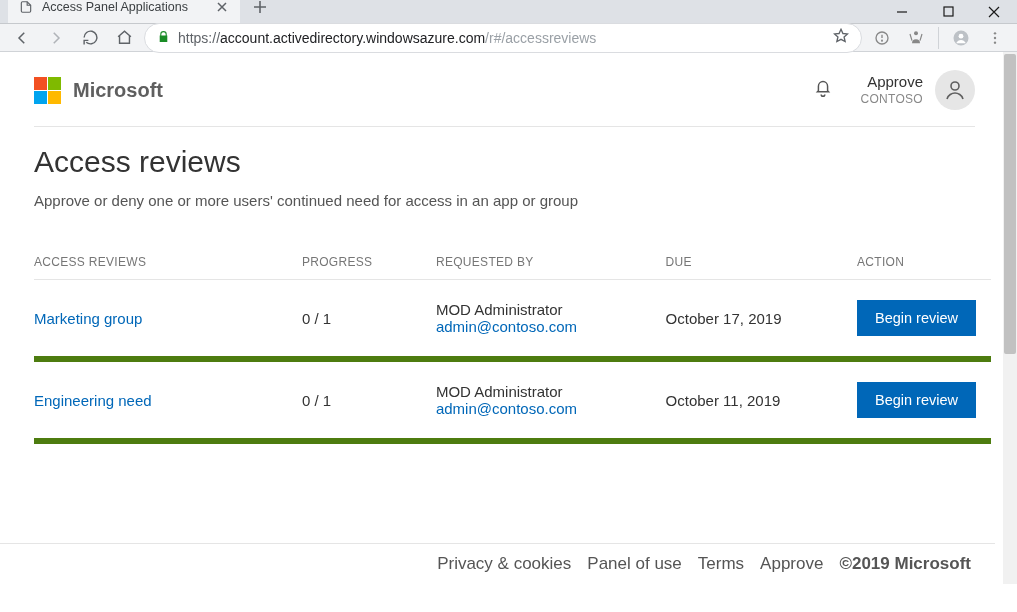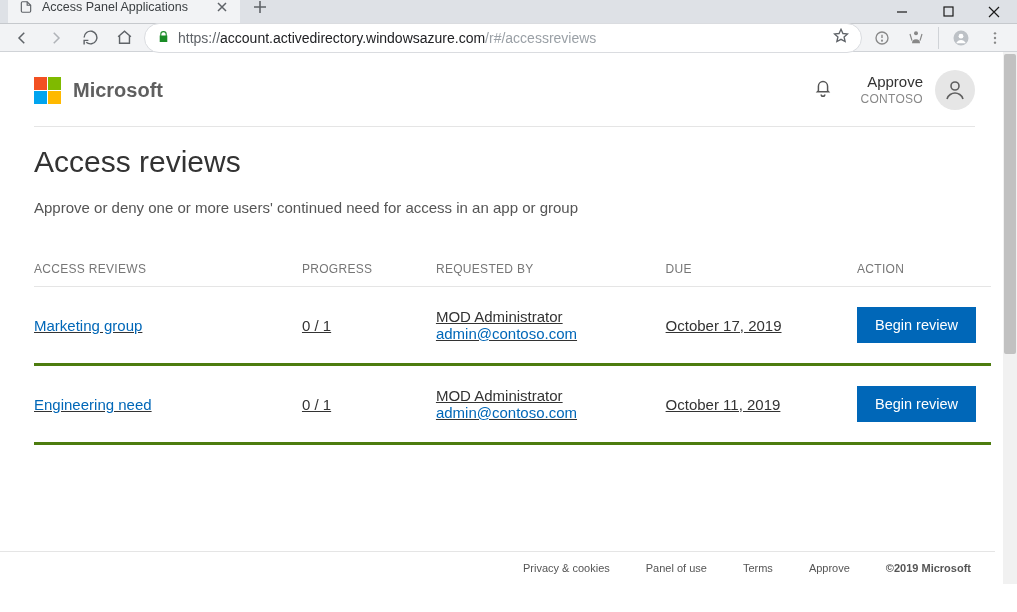--- a/index.html
+++ b/index.html
@@ -44,33 +44,33 @@
     .user-block { display:flex; align-items:center; gap:12px;}
     .user-text { text-align:right; line-height:1.25;}
     .user-name { font-size:15px; color:#333;}
     .user-org  { font-size:12px; color:#888; letter-spacing:0.3px;}
     .avatar { width:40px; height:40px; border-radius:50%; background:#e6e6e6; display:flex; align-items:center; justify-content:center; color:#5f5f5f;}
 
     hr.ruler { border:none; border-top:1px solid #e5e5e5; margin:0 8px;}
 
     .page-heading { padding:18px 8px 6px;}
     .page-title { font-size:30px; font-weight:400; color:#333;}
-    .page-subtitle { font-size:15px; color:#555; margin-top:20px;}
+    .page-subtitle { font-size:15px; color:#555; margin-top:13px;}
 
     table.reviews { width:100%; border-collapse:collapse; margin:30px 8px 0 8px; table-layout:fixed;}
     table.reviews th { text-align:left; font-size:12px; font-weight:400; color:#767676; letter-spacing:0.3px; padding:10px 8px 10px 0; border-bottom:1px solid #e5e5e5;}
-    table.reviews td { padding:20px 8px 20px 0; border-bottom:3px solid #4d7c0f; font-size:15px; color:#333; vertical-align:middle;text-decoration:underline;}
+    table.reviews td { padding:20px 8px 20px 0; border-bottom:6px solid #4d7c0f; font-size:15px; color:#333; vertical-align:middle;}
     .link { color:#0067b8; text-decoration:none; cursor:pointer;}
     .btn-primary { background:#0067b8; color:#fff; border:none; padding:10px 18px; font-size:14.5px; cursor:pointer;}
     .req-name{ display:block; }
     .req-email{ display:block; }
     col.c1{width:28%;} col.c2{width:14%;} col.c3{width:24%;} col.c4{width:20%;} col.c5{width:14%;}
 
     
-    .page-footer { position:absolute; bottom:0; left:0; right:14px; padding:10px 24px; border-top:1px solid #e5e5e5; display:flex; justify-content:flex-end; gap:36px; font-size:11px; color:#555; background:#fff;}
+    .page-footer { position:absolute; bottom:0; left:0; right:14px; padding:10px 24px; border-top:1px solid #e5e5e5; display:flex; justify-content:flex-end; gap:16px; font-size:17px; color:#555; background:#fff;}
     .page-footer span { cursor:pointer;}
     .page-footer .copyright { cursor:default;font-weight:bold;}
   </style>
 </head>
 <body>
 
 <div class="browser-top">
   <div class="tab-strip">
     <div class="tab">
       <span class="favicon">

